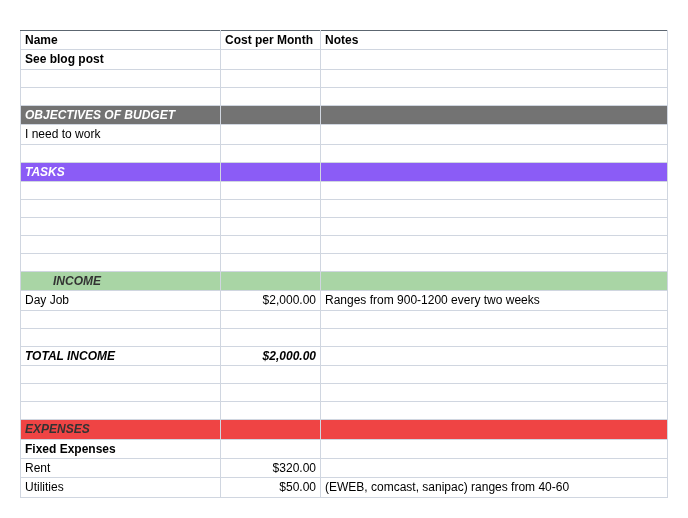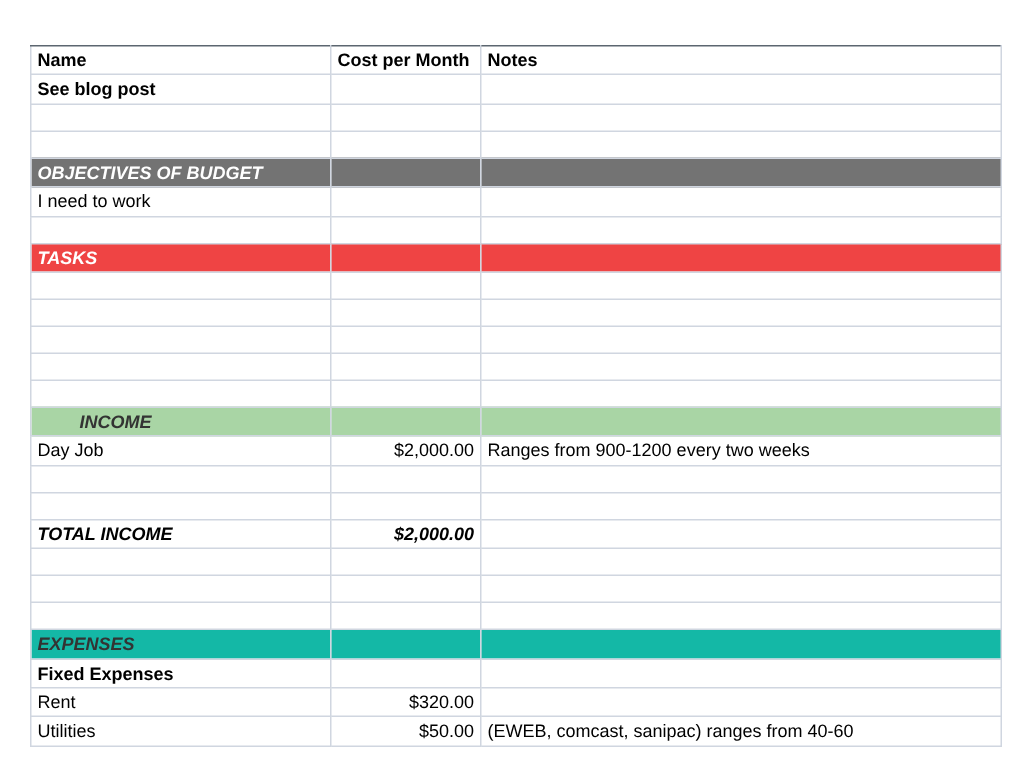--- a/index.html
+++ b/index.html
@@ -30,35 +30,35 @@
     font-weight: bold;
     border-top: 1px solid #5c6670;
   }
   .section-objectives td {
     background: #737373;
     color: #fff;
     font-weight: bold;
     font-style: italic;
   }
   .section-tasks td {
-    background: #ef4444;
+    background: #8b5cf6;
     color: #fff;
     font-weight: bold;
     font-style: italic;
     margin-top: 38px;
   }
   .section-income td {
     background: #a9d5a5;
     color: #333;
     font-weight: bold;
     font-style: italic;
     padding-left: 32px;
   }
   .section-expenses td {
-    background: #14b8a6;
+    background: #ef4444;
     color: #333;
     font-weight: bold;
     font-style: italic;
   }
   .bold td.col-a { font-weight: bold; margin-left: 44px; }
   .bold-italic td.col-a { font-weight: bold; font-style: italic; }
   .bold-italic td.col-b { font-weight: bold; font-style: italic; }
   .num { text-align: right; }
 </style>
 </head>

